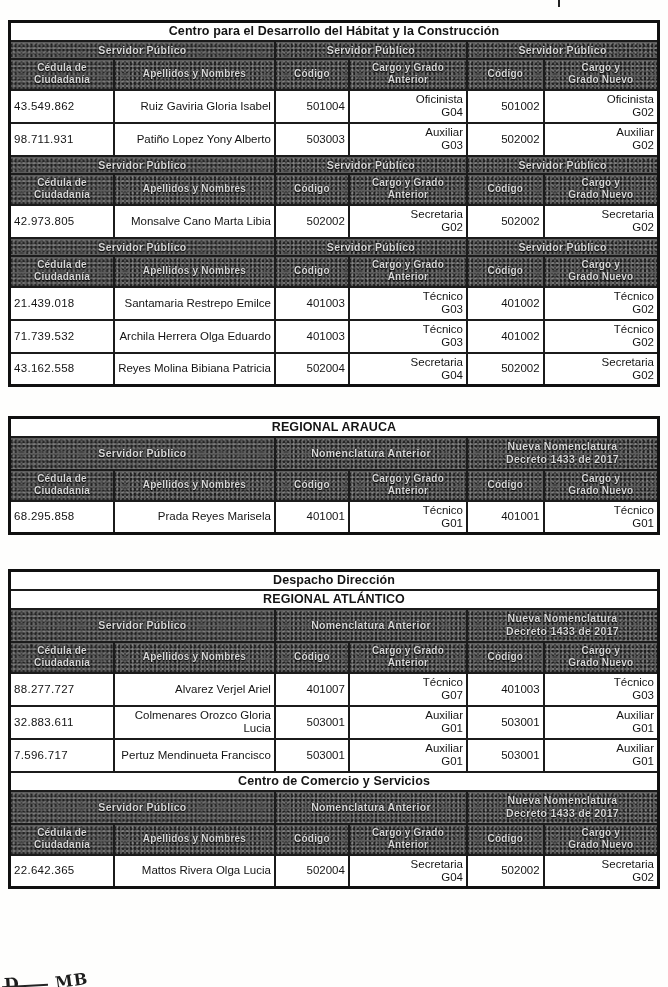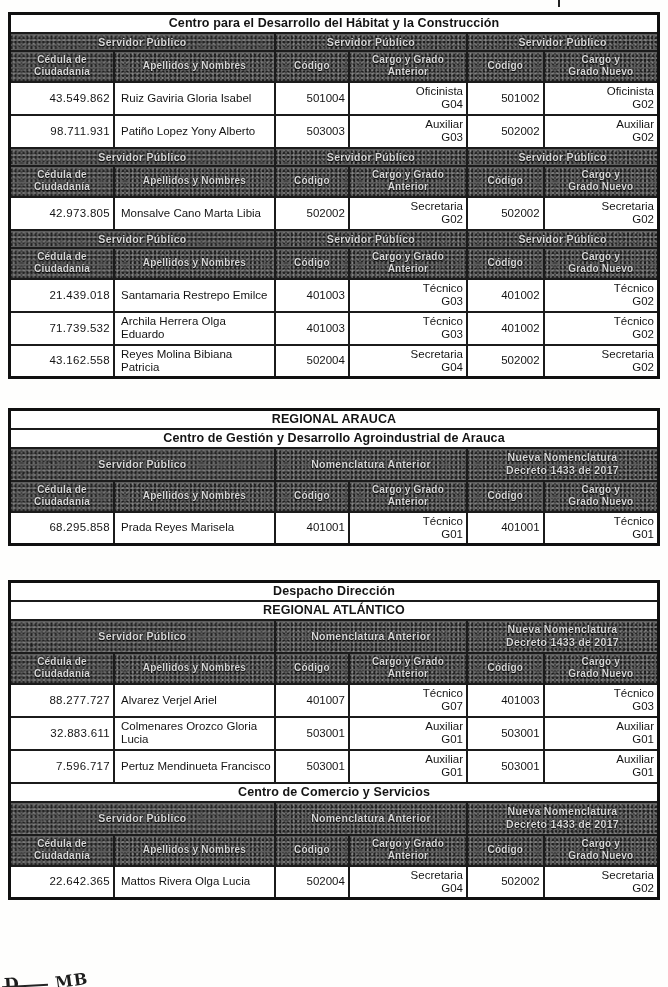--- a/index.html
+++ b/index.html
@@ -37,27 +37,27 @@
       radial-gradient(rgba(255,255,255,.13) 1px, transparent 1.2px);
     background-size:5px 4px,4px 5px,3px 3px;
     background-position:0 0,2px 1px,1px 2px;
     color:#d8d8d8;
     text-shadow:0 0 2px rgba(0,0,0,.95), 0 1px 1px rgba(0,0,0,.8);
   }
   .row-grp td   { height:18px; font-size:10.5px; font-weight:bold; text-align:center; letter-spacing:.3px; }
   .row-grp2 td  { height:33px; font-size:10.5px; font-weight:bold; text-align:center; letter-spacing:.3px; white-space:pre-line; line-height:13px; }
   .row-sub td   { height:31px; font-size:10px;  font-weight:bold; text-align:center; white-space:pre-line; line-height:12px; letter-spacing:.2px; }
   .row-data td  { height:33px; font-size:11.5px; background:#fff; line-height:13px; }
-  td.cedula { text-align:right; letter-spacing:.3px; }
-  td.nombre { text-align:left; padding-left:6px; }
+  td.cedula { text-align:left; letter-spacing:.3px; }
+  td.nombre { text-align:right; }
   td.codigo { text-align:right; }
   td.cargo  { text-align:right; white-space:pre-line; }
 
   .gap1 { height:29px; } .gap2 { height:34px; }
-  .tbl1 { margin-top:12px; }
+  .tbl1 { margin-top:20px; }
 
   .speck { position:absolute; background:rgba(20,20,20,.55); border-radius:50%; }
   .tick  { position:absolute; background:#222; }
   .marginalia {
     position:absolute; left:2px; top:971px; width:120px; height:16px;
     font-family:"DejaVu Serif", serif; font-weight:bold; color:#1c1c1c;
   }
   .marg-a { position:absolute; left:2px;  top:3px; font-size:17px; transform:rotate(-4deg); }
   .marg-b { position:absolute; left:53px; top:0;   font-size:16px; transform:rotate(-8deg); letter-spacing:1px; }
   .marg-line { position:absolute; left:0; top:14px; width:46px; height:2px; background:#242424; transform:rotate(-3deg); }
@@ -208,23 +208,20 @@
         <col class="c2">
         <col class="c3">
         <col class="c4">
         <col class="c5">
         <col class="c6">
       </colgroup>
     <tbody>
       <tr class="row-title">
           <td colspan="6">REGIONAL ARAUCA</td>
         </tr>
-      <tr class="row-title">
-          <td colspan="6">Centro de Gestión y Desarrollo Agroindustrial de Arauca</td>
-        </tr>
       <tr class="row-grp2">
         <td colspan="2" class="hdr">Servidor Público</td>
         <td colspan="2" class="hdr">Nomenclatura Anterior</td>
         <td colspan="2" class="hdr">Nueva Nomenclatura
 Decreto 1433 de 2017</td>
       </tr>
       <tr class="row-sub">
         <td class="hdr">Cédula de
 Ciudadanía</td>
         <td class="hdr">Apellidos y Nombres</td>

